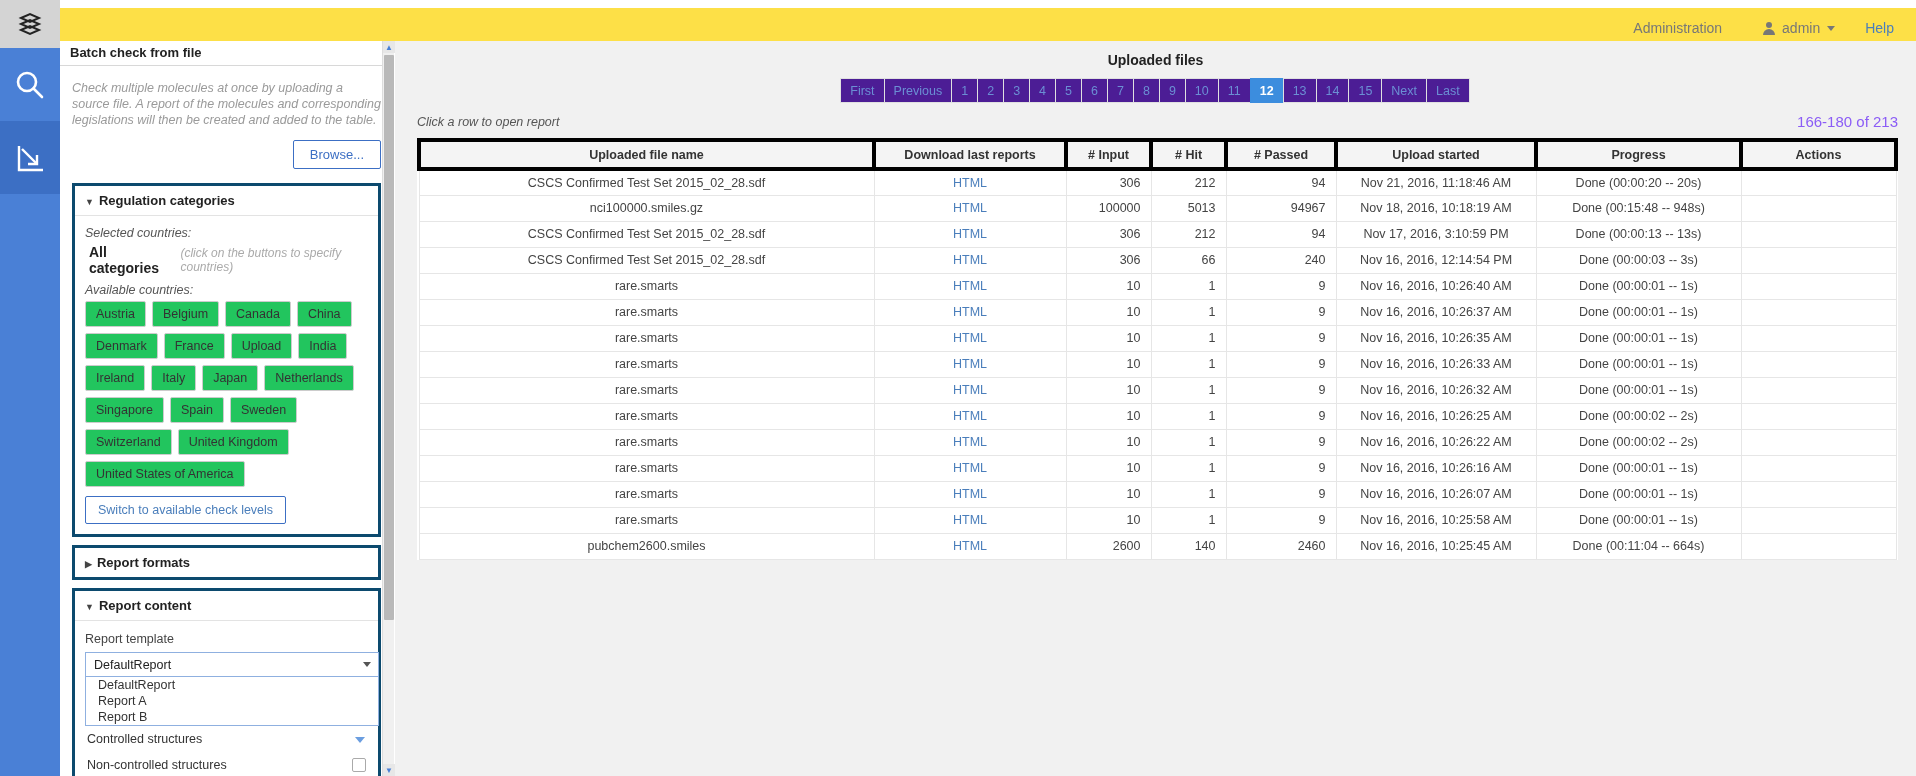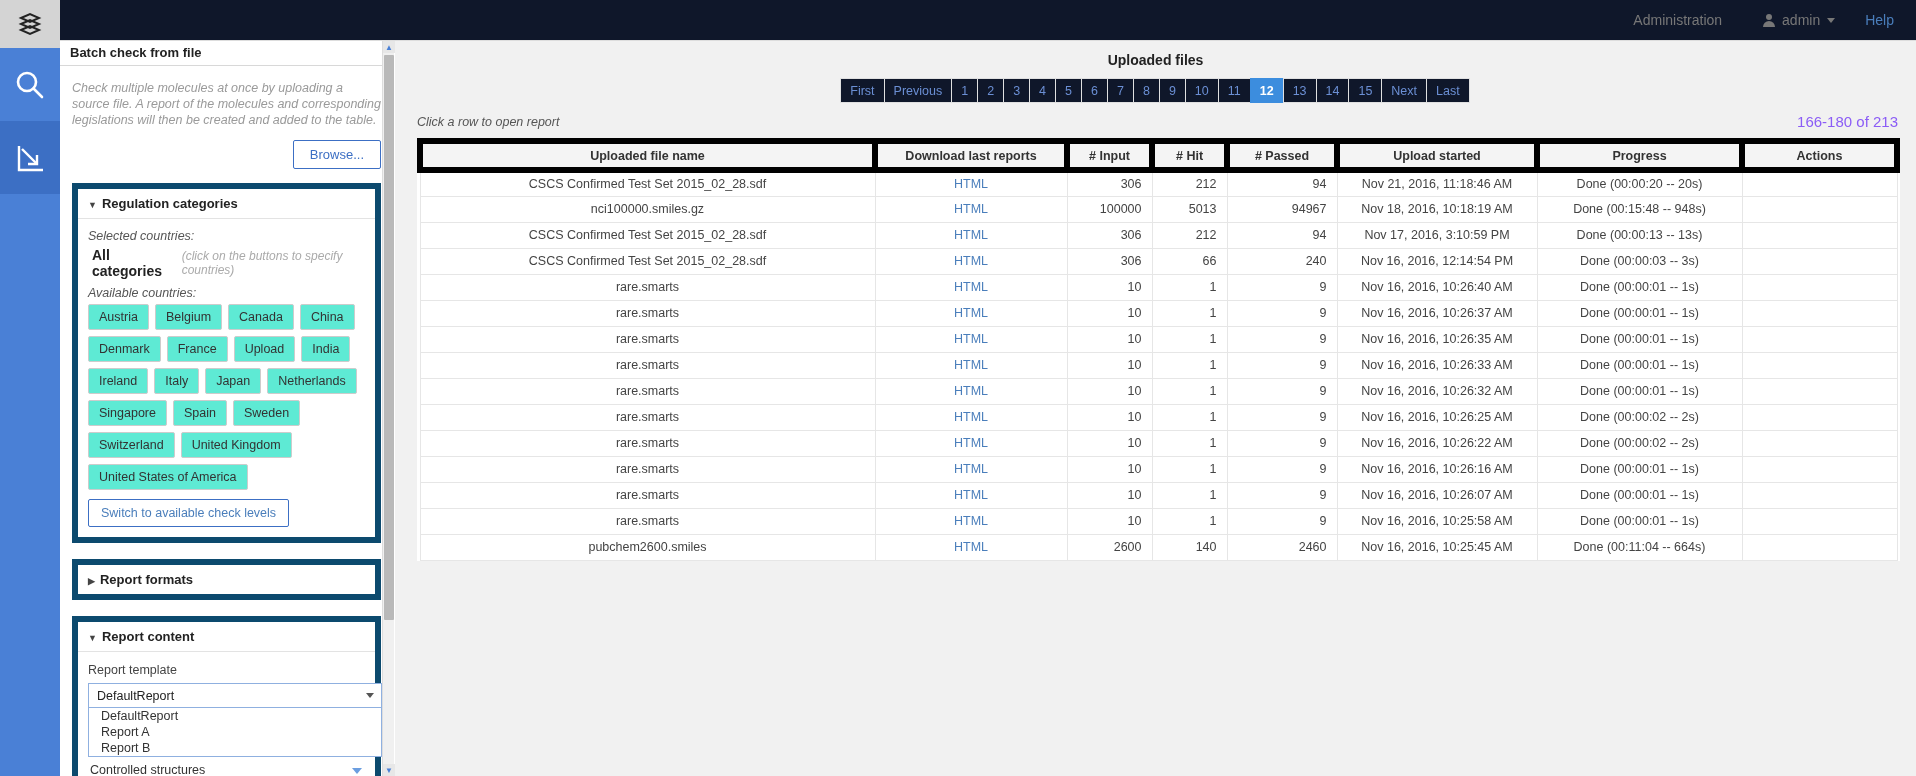--- a/index.html
+++ b/index.html
@@ -6,22 +6,22 @@
   html, body { margin:0; padding:0; }
   body {
     width:1916px; height:776px;
     font-family:"Liberation Sans", sans-serif;
     font-size:13px; color:#333; background:#ffffff;
     overflow:hidden;
   }
   
   #app { position:relative; width:1916px; height:776px; }
   .topbar {
-    position:absolute; left:60px; top:0; width:1856px; height:41px;
-    background:#0f172a; border-bottom:1px solid #ddd;
+    position:absolute; left:60px; top:8px; width:1856px; height:41px;
+    background:#fde047; border-bottom:1px solid #ddd;
     display:flex; align-items:center; justify-content:flex-end;
     padding-right:22px;
   }
   .topbar a { color:#777; text-decoration:none; font-size:14px; margin-left:30px; }
   .topbar a.help { color:#4a7ebb; }
   .user-group { display:flex; align-items:center; margin-left:40px; color:#777; font-size:14px; }
   .user-icon { width:13px; height:13px; margin-right:7px; position:relative; display:inline-block;}
   .user-icon::before{ content:""; position:absolute; left:4px; top:0; width:6px;height:6px;border-radius:50%;background:#777;}
   .user-icon::after{ content:""; position:absolute; left:1px; top:7px; width:12px;height:6px;border-radius:6px 6px 0 0;background:#777;}
   .caret-dn { display:inline-block; margin-left:7px; width:0;height:0;border-left:4px solid transparent;border-right:4px solid transparent;border-top:5px solid #777;}
@@ -38,32 +38,32 @@
   .panel { position:absolute; left:60px; top:41px; width:334px; height:735px; background:#fff;
            border-right:1px solid #ccc; overflow:hidden; }
   .panel-title { height:25px; line-height:23px; padding:0 10px; font-weight:bold; font-size:13px;
                  color:#222; border-bottom:1px solid #d8d8d8; }
   .panel-body { padding:8px 12px 0 12px; height:710px; overflow:hidden; position:relative; }
   .intro { color:#9a9a9a; font-style:italic; font-size:12.5px; line-height:16px; margin:6px 0 12px 0; }
   .browse-row { display:flex; justify-content:flex-end; margin-bottom:14px; }
   .browse-btn { border:1px solid #3c6fc4; color:#3c6fc4; background:#fff; font-size:13px;
                 padding:6px 16px; border-radius:2px; cursor:pointer; }
 
-  .section { border:6px solid #0c4a6e; margin-bottom:16px; background:#fff; }
+  .section { border:3px solid #0c4a6e; margin-bottom:8px; background:#fff; }
   .sec-head { padding:7px 10px; font-weight:bold; font-size:13px; color:#222; cursor:pointer;
               border-bottom:1px solid #e3e3e3; background:#fff; }
   .sec-head.collapsed { border-bottom:none; }
   .tri { display:inline-block; margin-right:5px; font-size:9px; color:#444; }
   .sec-body { padding:8px 10px 10px 10px; }
   .lbl-it { font-style:italic; color:#555; font-size:12.5px; margin:2px 0 4px 0; }
   .allcat-row { display:flex; align-items:baseline; margin:3px 0 7px 4px; }
   .allcat { font-weight:bold; font-size:14px; color:#222; }
   .hint { font-style:italic; color:#aaa; font-size:12px; margin-left:12px; }
   .ctry-wrap { display:flex; flex-wrap:wrap; gap:6px; margin-top:3px; }
-  .ctry { border:1px solid #ccc; background:#5eead4; font-size:12.5px; padding:5px 10px;
+  .ctry { border:1px solid #ccc; background:#22c55e; font-size:12.5px; padding:5px 10px;
           border-radius:2px; cursor:pointer; color:#333; white-space:nowrap; }
   .switch-btn { margin-top:9px; border:1px solid #3c6fc4; color:#4a7ebb; background:#fff;
                 font-size:12.5px; padding:6px 12px; border-radius:2px; cursor:pointer; }
 
   .field-label { font-size:12.5px; color:#444; margin:3px 0 6px 0; }
   .select-box { position:relative; width:294px; height:25px; border:1px solid #8fb0e0; background:#fff;
                 display:flex; align-items:center; padding:0 8px; font-size:12.5px; color:#222; cursor:pointer; }
   .select-box .caret { position:absolute; right:7px; top:9px; width:0;height:0;
                 border-left:4px solid transparent;border-right:4px solid transparent;border-top:5px solid #555;}
   .options { width:294px; border:1px solid #8fb0e0; border-top:none; background:#fff; }
@@ -80,31 +80,31 @@
   .pscroll { position:absolute; right:0; top:41px; width:12px; height:735px; background:#f0f0f0; border-left:1px solid #ddd;}
   .pscroll .arw { width:12px; height:12px; display:flex;align-items:center;justify-content:center;
                   font-size:8px; color:#4a80d6; background:#e7e7e7; }
   .pscroll .thumb { position:absolute; left:1px; top:14px; width:10px; height:565px; background:#b9b9b9; border-radius:1px;}
   .pscroll .arw.bot { position:absolute; bottom:0; left:0; }
 
   
   .main { position:absolute; left:395px; top:41px; width:1521px; height:735px; background:#f1f1f1; }
   .main-title { text-align:center; font-weight:bold; font-size:14px; color:#222; padding:11px 0 6px 0; }
   .pager { display:flex; justify-content:center; margin-top:4px; }
-  .pg { border:1px solid #e0e0e0; background:#0f172a; color:#6b8fd4; font-size:12.5px;
+  .pg { border:1px solid #e0e0e0; background:#4c1d95; color:#6b8fd4; font-size:12.5px;
         height:25px; min-width:22px; display:flex; align-items:center; justify-content:center;
         padding:0 9px; margin-left:-1px; cursor:pointer; }
   .pg.active { background:#3c8dde; color:#fff; border-color:#3c8dde; font-weight:bold; }
   .sub-row { display:flex; align-items:center; justify-content:space-between; padding:10px 18px 8px 22px; }
   .click-hint { font-style:italic; color:#555; font-size:12.5px; }
   .count { font-size:15px; color:#8b5cf6; }
 
   table.grid { width:1477px; margin:0 22px; border-collapse:collapse; background:#fff;
                border:1px solid #ddd; table-layout:fixed; }
-  table.grid th { background:#f4f4f4; border:6px solid #000000; font-size:12.5px; color:#333;
+  table.grid th { background:#f4f4f4; border:4px solid #000000; font-size:12.5px; color:#333;
                   font-weight:bold; height:29px; }
   table.grid td { border:1px solid #e6e6e6; font-size:12.5px; color:#444; height:26px; padding:0 10px; }
   td.c { text-align:center; }
   td.r { text-align:right; }
   td.lnk a { color:#4a7ebb; text-decoration:none; cursor:pointer; }
 </style>
 </head>
 <body>
 
 <div id="app">

